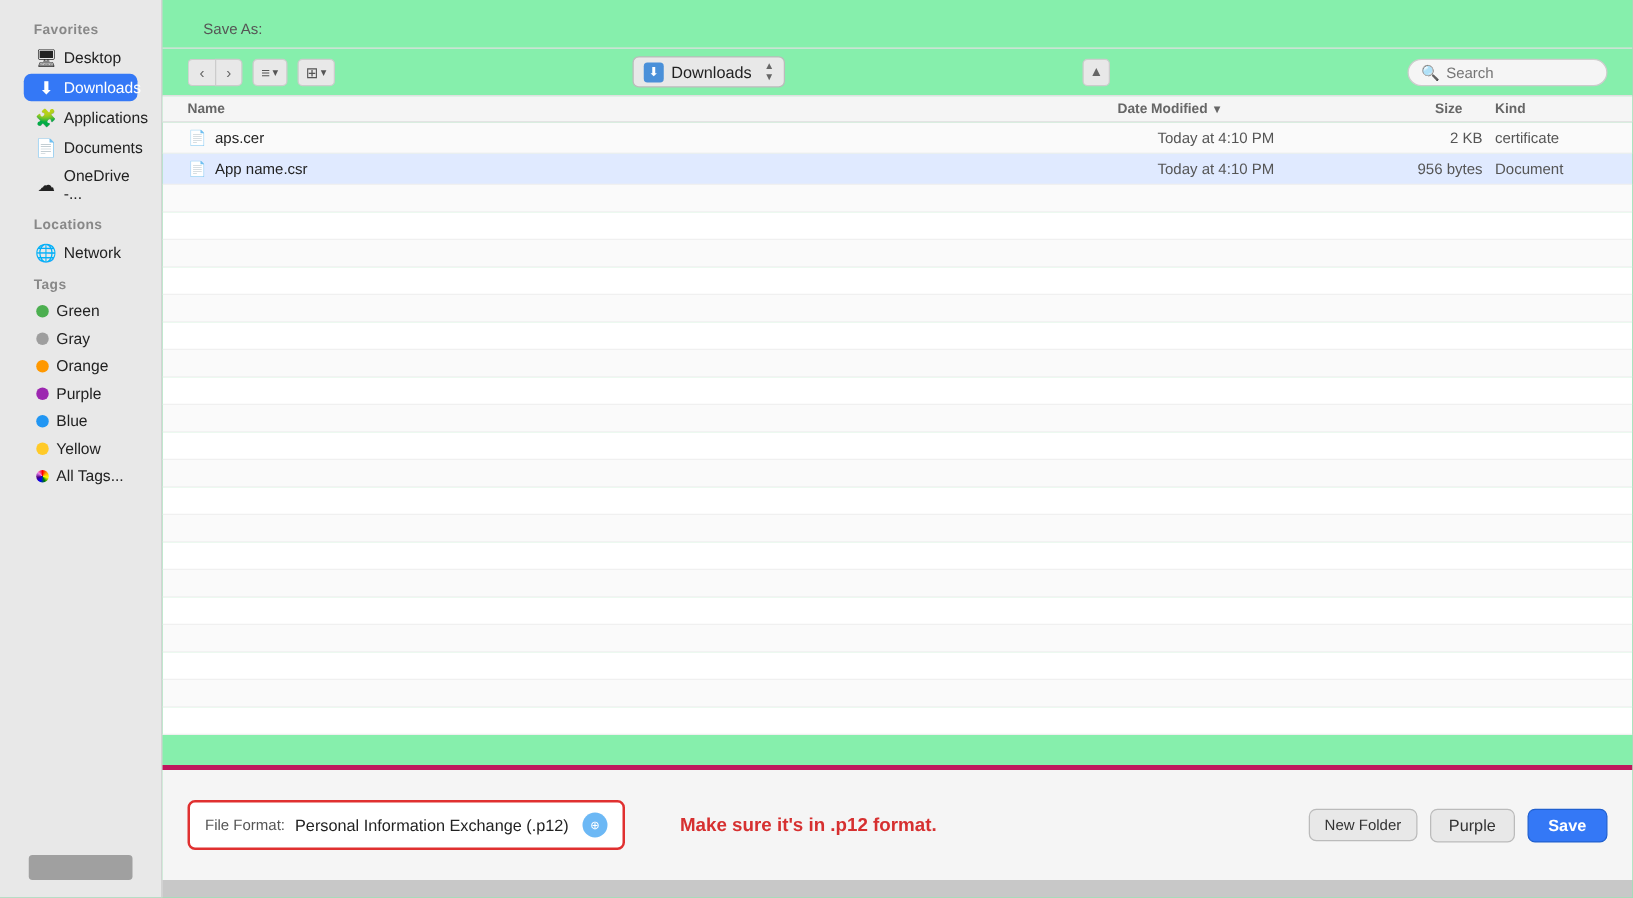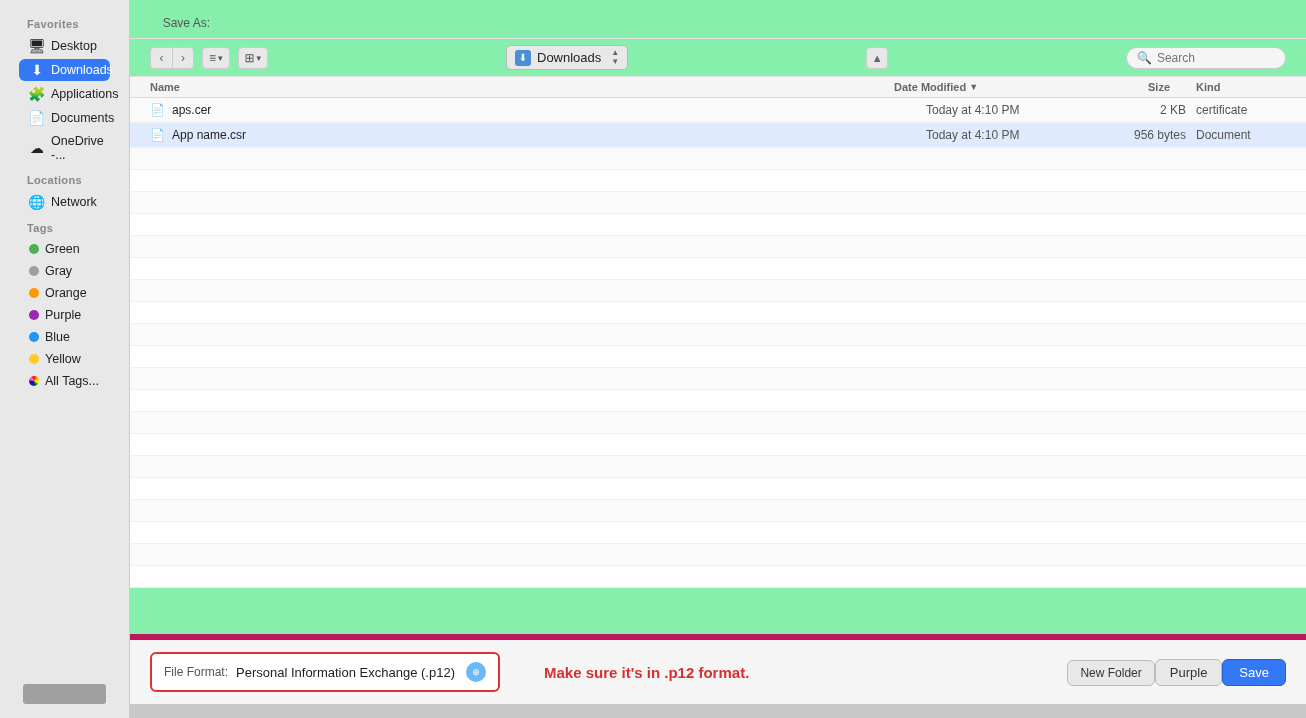--- a/index.html
+++ b/index.html
@@ -264,22 +264,22 @@
       font-size: 12px;
       flex-shrink: 0;
     }
     .file-name-cell { flex: 1; display: flex; align-items: center; }
     .file-date { width: 180px; color: #555; }
     .file-size { width: 80px; text-align: right; color: #555; }
     .file-kind { width: 100px; padding-left: 10px; color: #555; }
 
     
     .bottom-bar {
-      padding: 12px 20px;
-      border-top: 6px solid #be185d;
+      padding: 24px 20px;
+      border-top: 4px solid #be185d;
       background: #f5f5f5;
       display: flex;
       align-items: center;
       gap: 16px;
     }
     .file-format-box {
       display: flex;
       align-items: center;
       gap: 8px;
       border: 2px solid #e03030;
@@ -317,21 +317,22 @@
       font-size: 15px;
       font-weight: 600;
       color: #d63030;
       margin-left: 28px;
     }
 
     
     .action-buttons {
       margin-left: auto;
       display: flex;
-      align-items: flex-end;
+      gap: 10px;
+      align-items: center;
     }
     .btn-new-folder {
       padding: 5px 12px;
       background: #e8e8e8;
       border: 1px solid #bbb;
       border-radius: 6px;
       cursor: pointer;
       font-size: 12px;
       color: #333;
     }
@@ -345,21 +346,21 @@
       color: #333;
     }
     .btn-save {
       padding: 5px 16px;
       background: #3478f6;
       border: 1px solid #2060d0;
       border-radius: 6px;
       cursor: pointer;
       font-size: 13px;
       color: white;
-      font-weight: 400;
+      font-weight: 700;
     }
 
     .empty-rows-container {
       flex: 1;
     }
     .empty-file-row {
       min-height: 22px;
       border-bottom: 1px solid #f0f0f0;
     }
     .empty-file-row:nth-child(odd) { background: #fafafa; }

